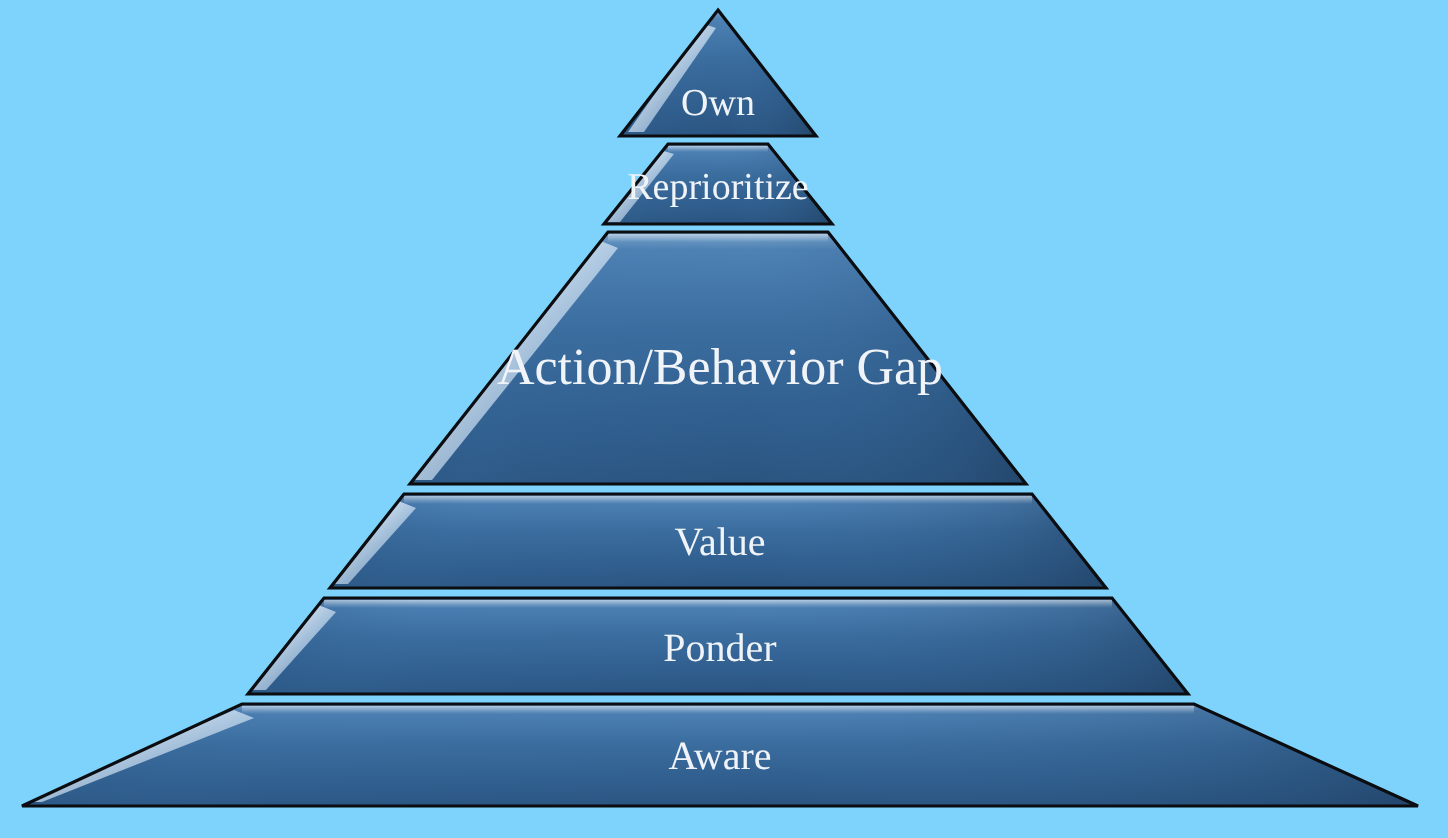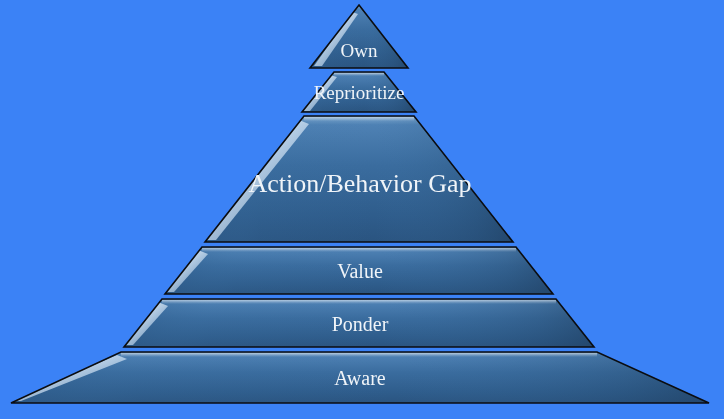--- a/index.html
+++ b/index.html
@@ -11,21 +11,21 @@
   body {
     width: 724px;
     height: 419px;
     overflow: hidden;
     font-family: "Liberation Serif", "DejaVu Serif", serif;
   }
   #diagram-root {
     position: relative;
     width: 724px;
     height: 419px;
-    background: #3b82f6;
+    background: #7dd3fc;
   }
   svg#pyramid-svg {
     display: block;
     width: 724px;
     height: 419px;
   }
   .tier-label {
     fill: #F0F4F8;
     font-family: "Liberation Serif", "DejaVu Serif", serif;
     text-anchor: middle;

